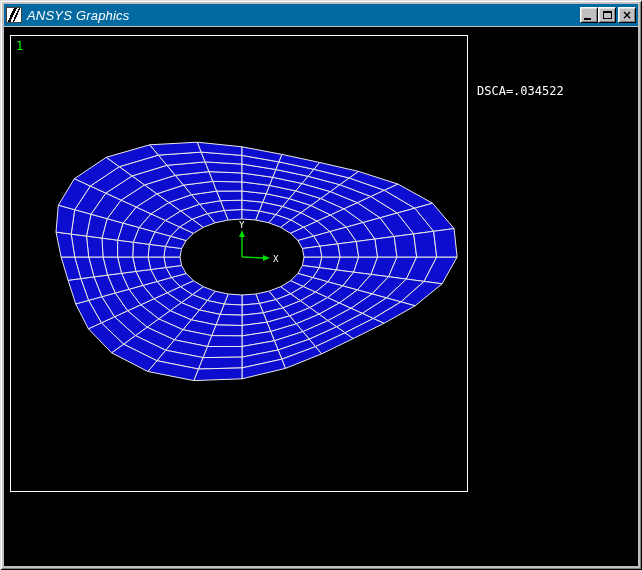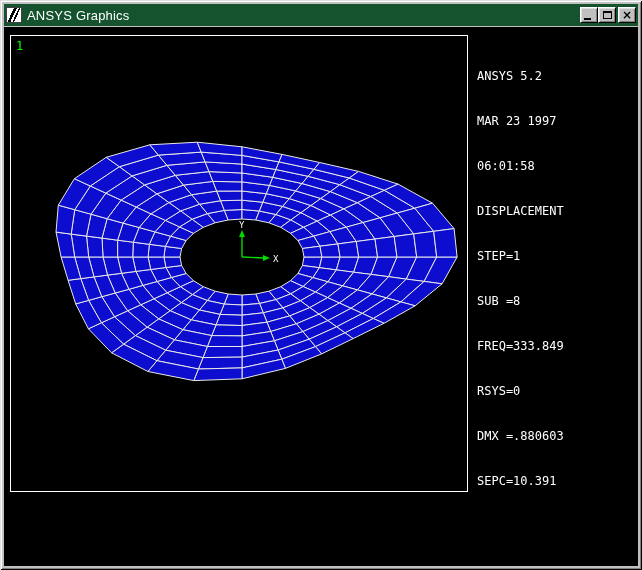--- a/index.html
+++ b/index.html
@@ -53,21 +53,21 @@
   .readout-view{margin-top:15px;}
   .triad-axes line{stroke:currentColor;stroke-width:1.4;}
   .triad-axes polygon{fill:currentColor;stroke:none;}
   .triad-labels text{fill:currentColor;font:9px "DejaVu Sans Mono",monospace;}
 </style>
 </head>
 <body>
 
 <div class="window">
 
-  <div class="titlebar" style="background: #14532d;">
+  <div class="titlebar" style="background: #0369a1; font-style: italic;">
     <div class="title-icon"></div>
     <span class="title-text">ANSYS Graphics</span>
     <div class="controls">
       <div class="ctrl">
         <span class="glyph-min"></span>
       </div>
       <div class="ctrl">
         <span class="glyph-max"></span>
       </div>
       <div class="ctrl ctrl-close">
@@ -316,32 +316,20 @@
           <g class="triad-labels" style="color: rgb(255, 255, 255);">
             <text x="228" y="192">Y</text>
             <text x="262" y="226">X</text>
           </g>
         </g>
       </svg>
       <span class="window-number" style="color: rgb(0, 255, 0);">1</span>
     </div>
 
     <div class="readout" style="color: rgb(255, 255, 255);">
-      <div class="readout-block">
-        <div>ANSYS 5.2</div>
-        <div>MAR 23 1997</div>
-        <div>06:01:58</div>
-        <div>DISPLACEMENT</div>
-        <div>STEP=1</div>
-        <div>SUB =8</div>
-        <div>FREQ=333.849</div>
-        <div>RSYS=0</div>
-        <div>DMX =.880603</div>
-        <div>SEPC=10.391</div>
-      </div>
       <div class="readout-block readout-view">
         <div>DSCA=.034522</div>
         
         
         
         
       </div>
     </div>
 
   </div>

